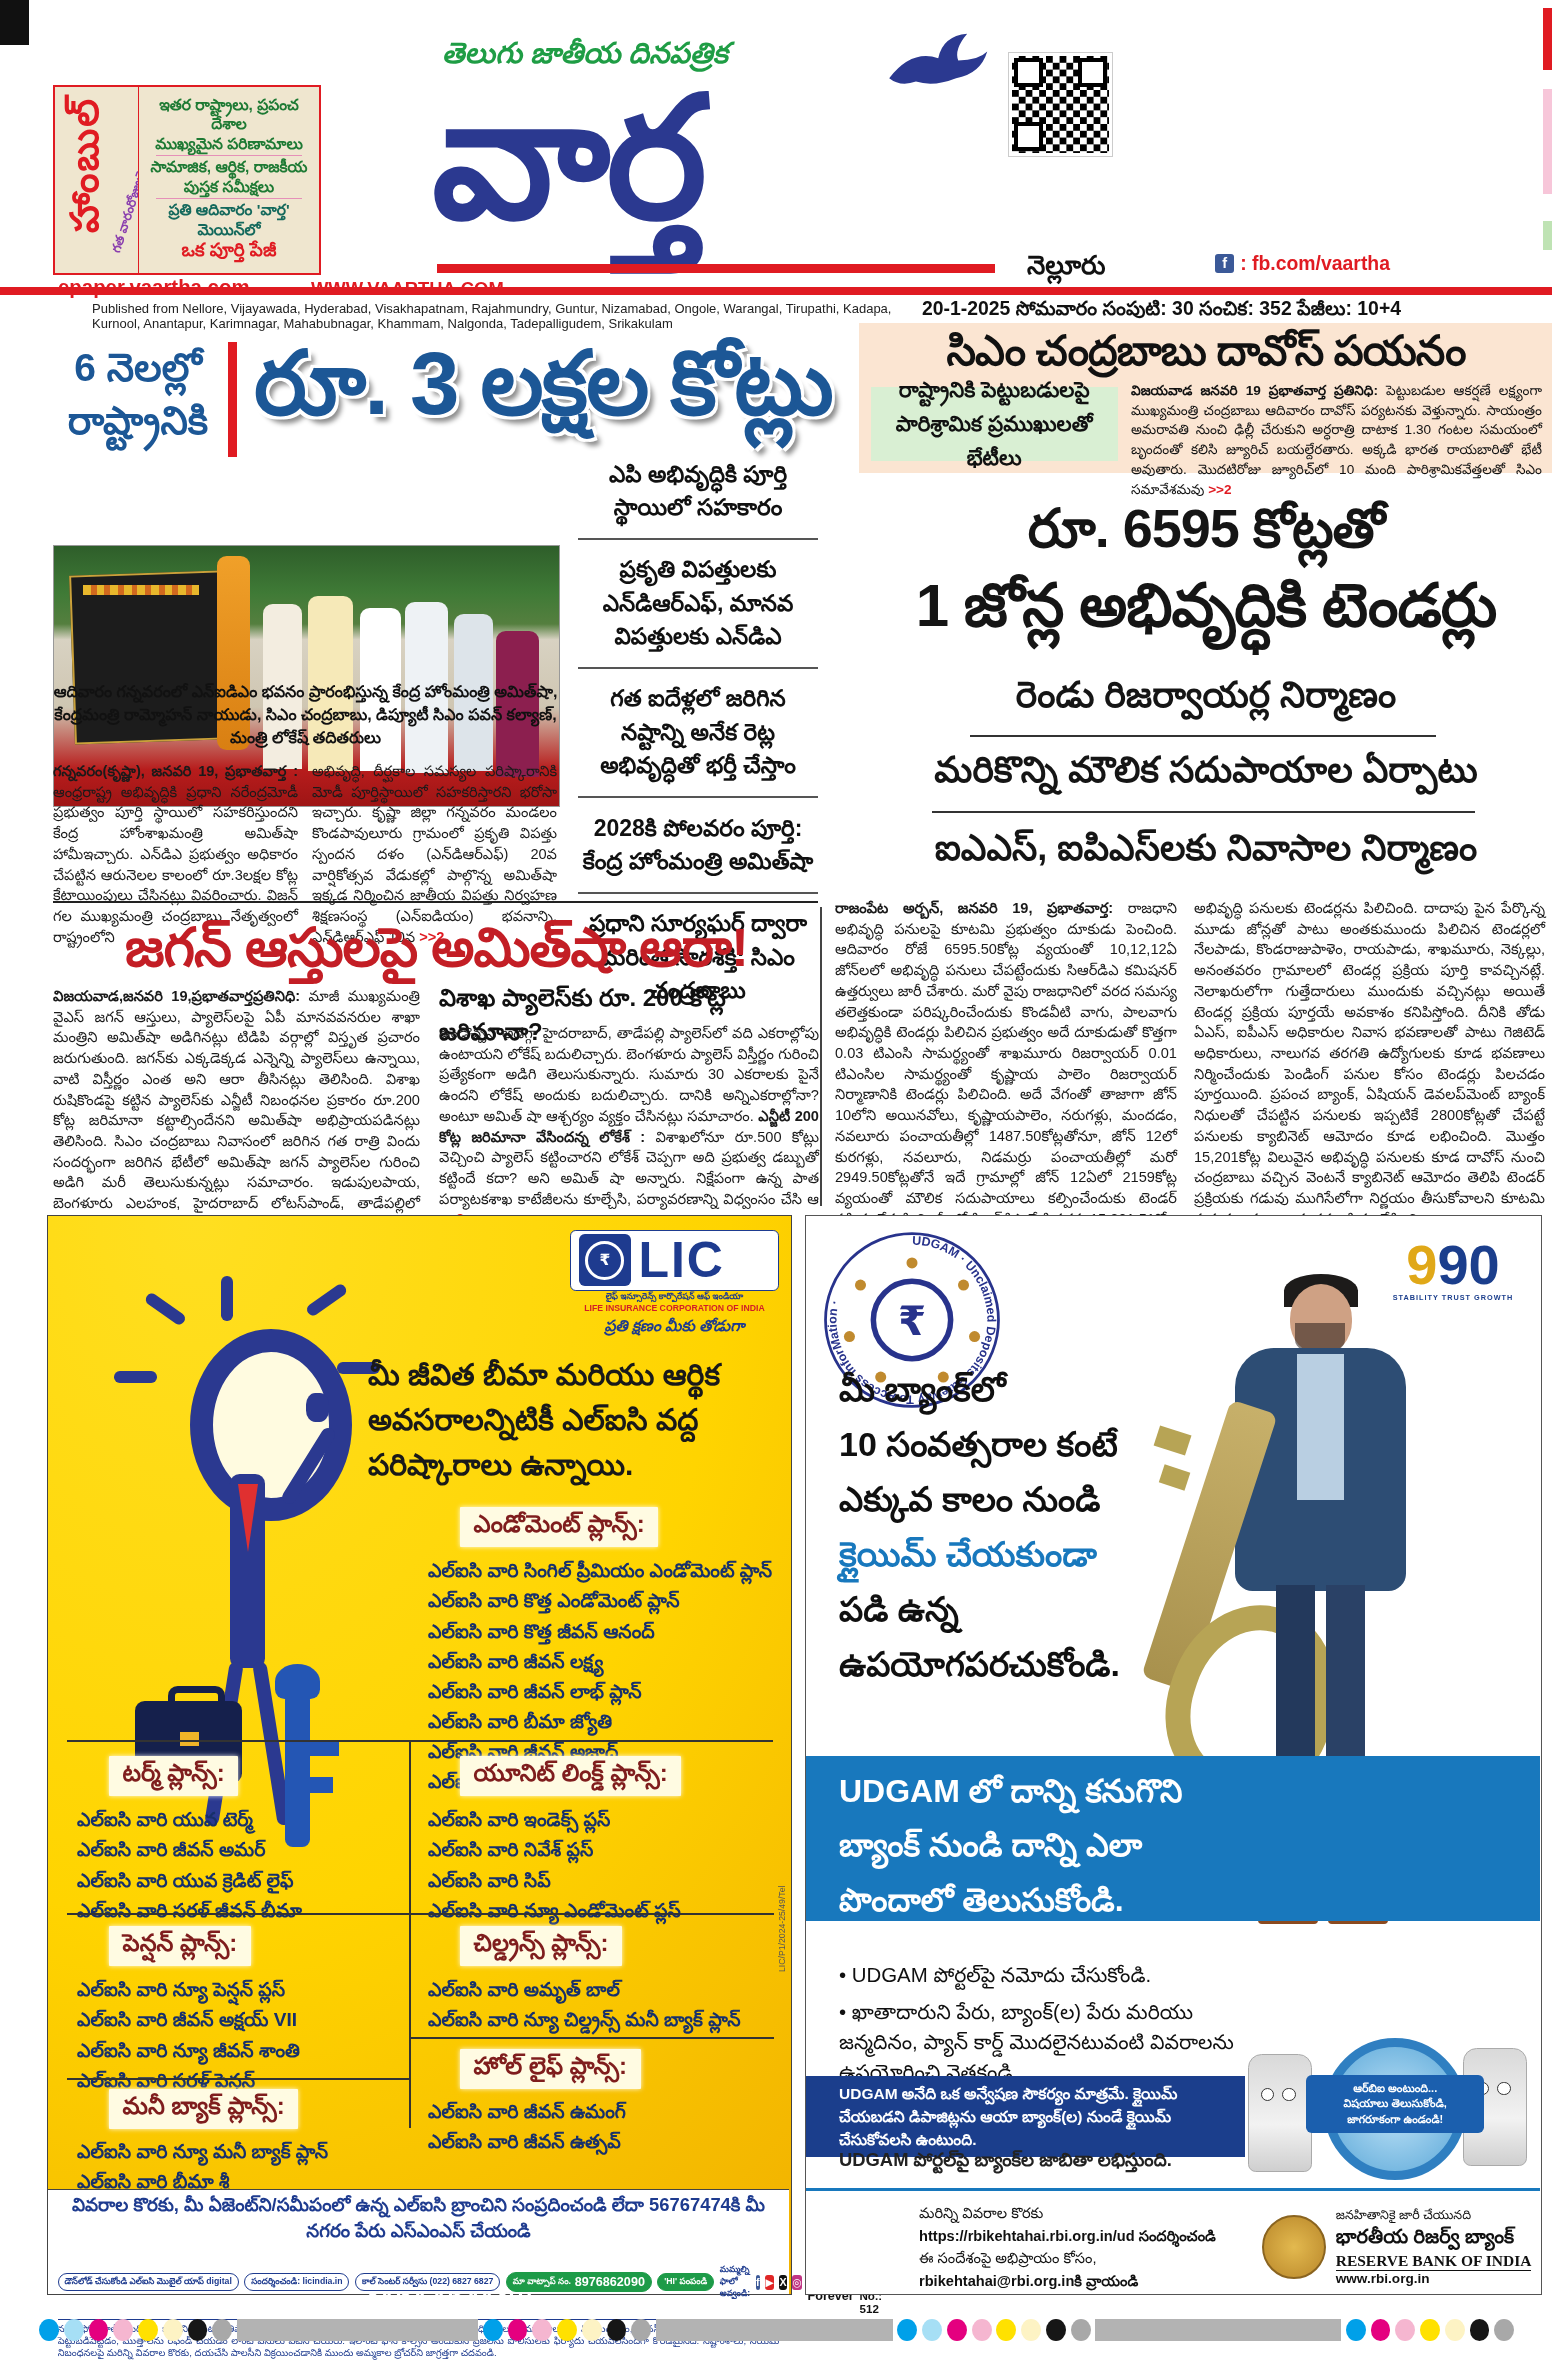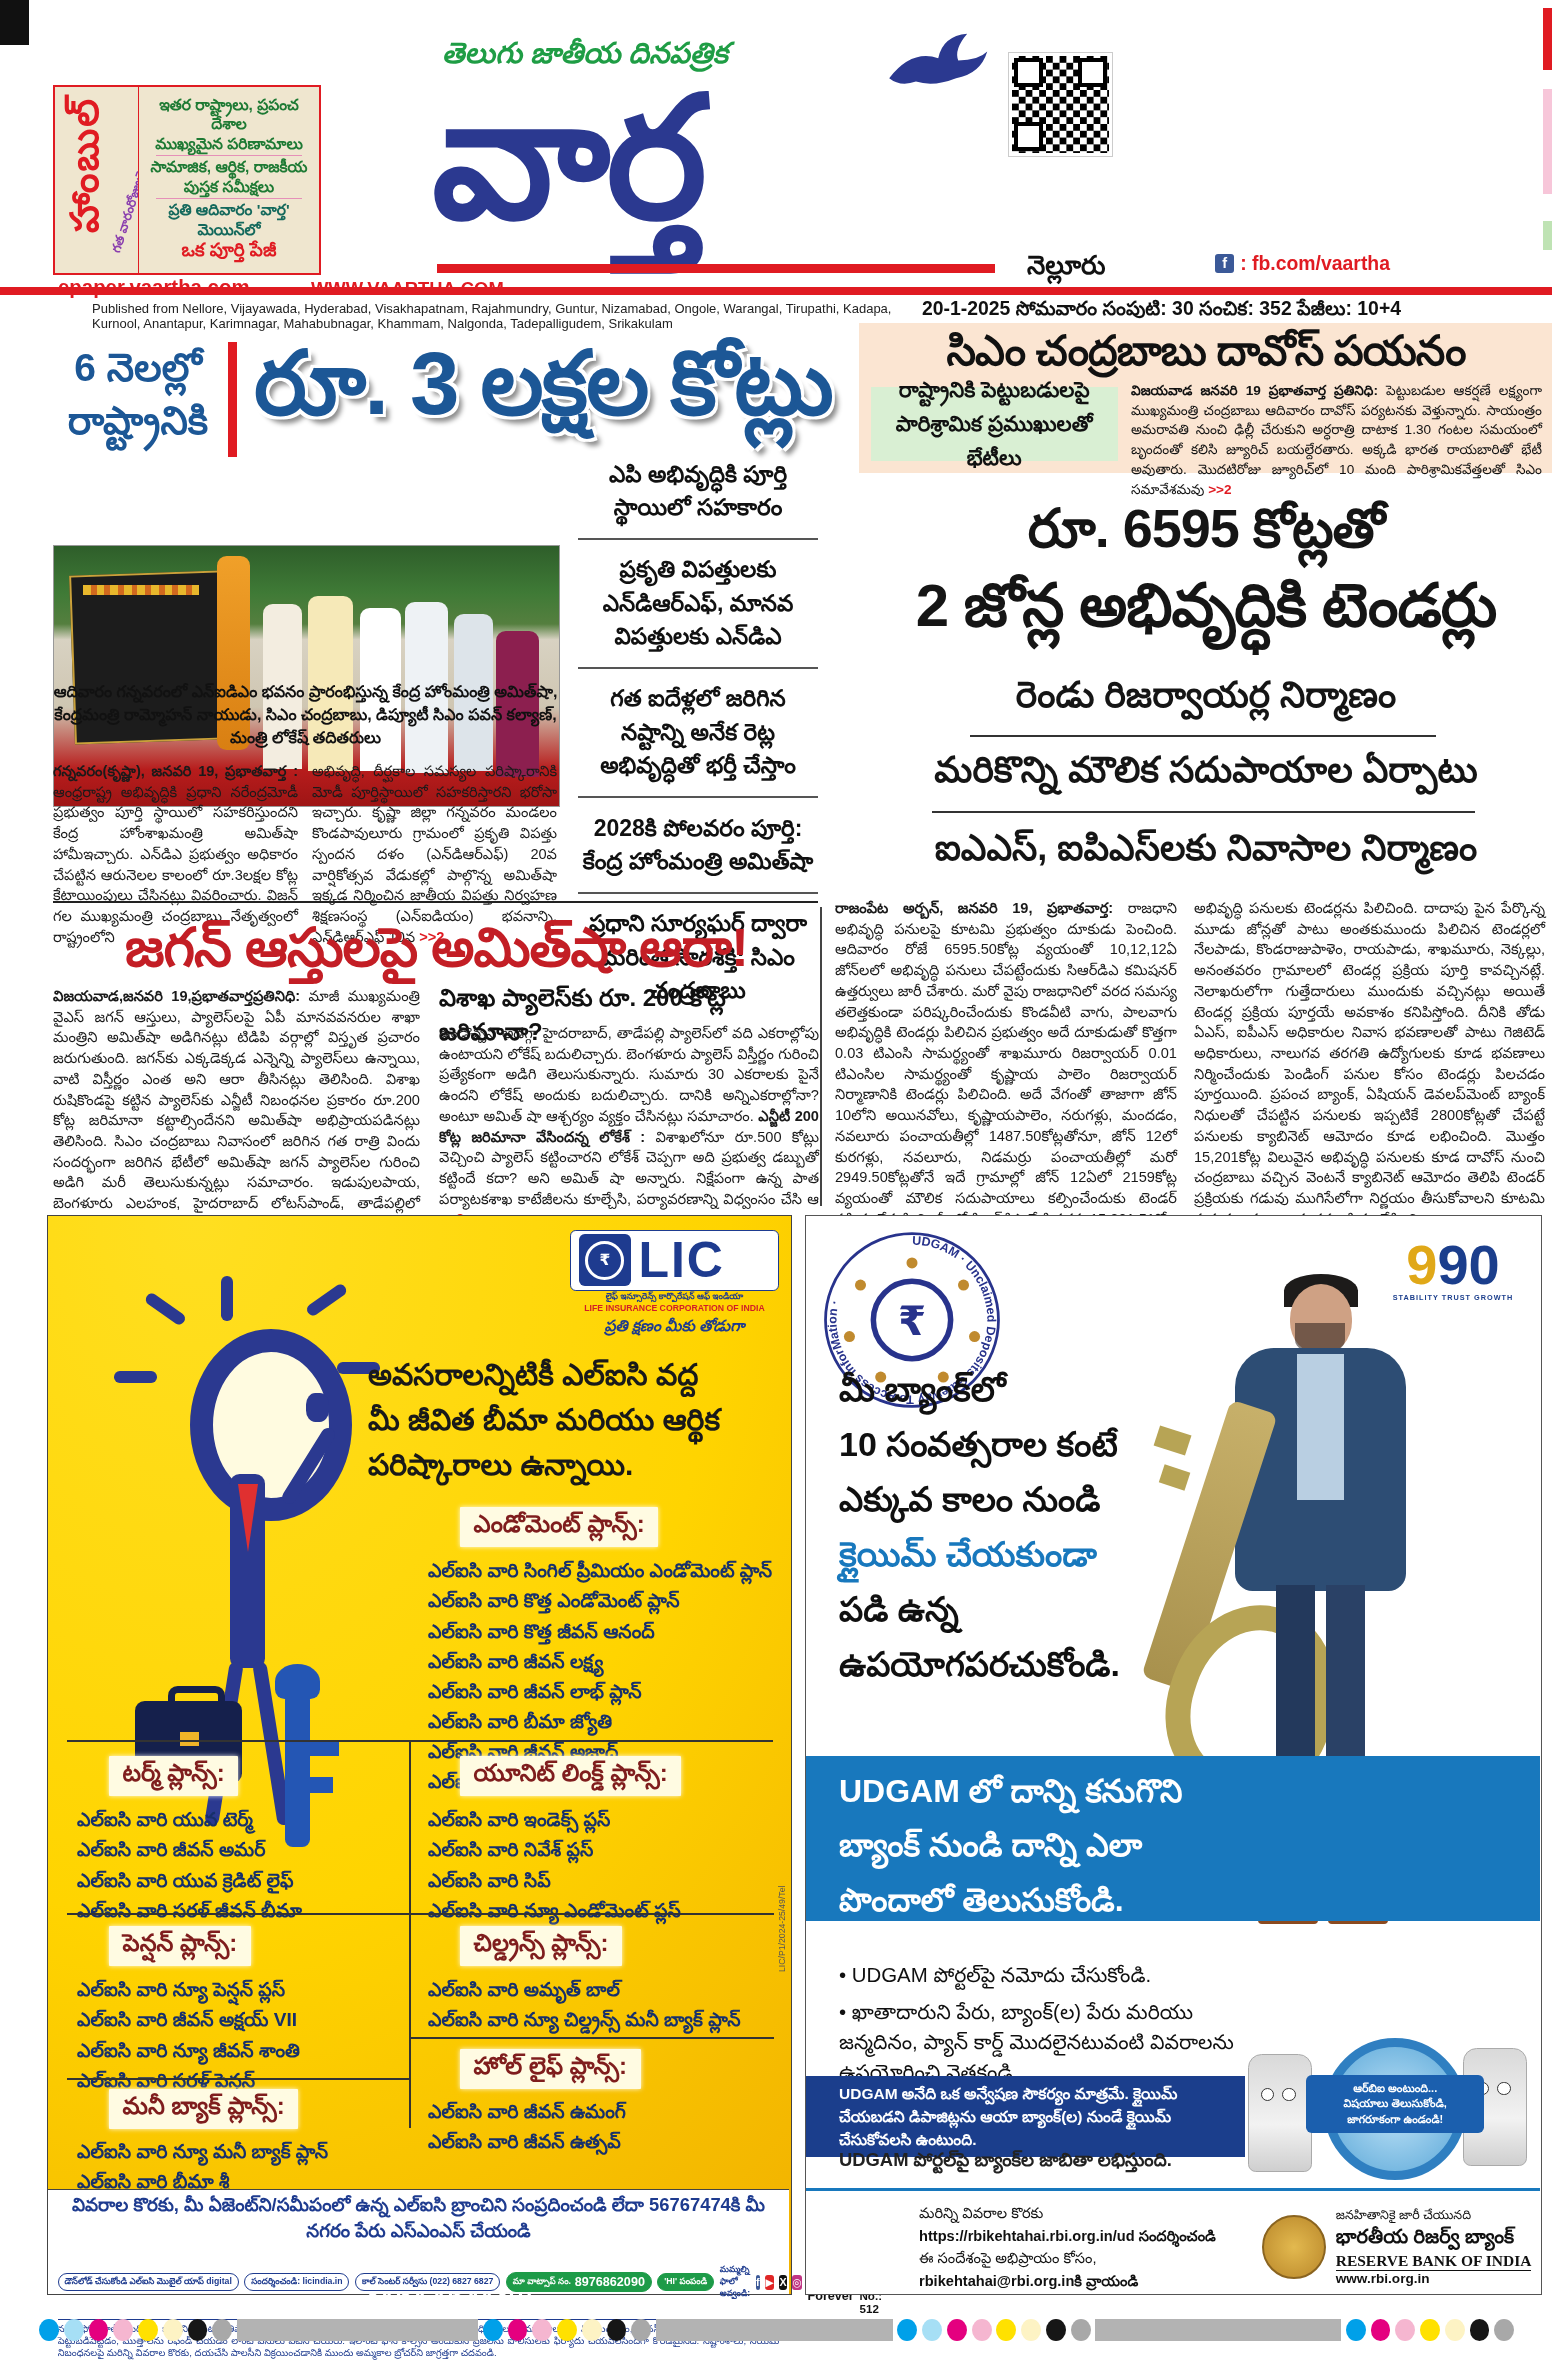--- a/index.html
+++ b/index.html
@@ -248,21 +248,21 @@
       <div>పారిశ్రామిక ప్రముఖులతో భేటీలు</div>
     </div>
     <div class="davos-body abs" style="left:272px;top:58px;width:411px;">
       <strong>విజయవాడ జనవరి 19 ప్రభాతవార్త ప్రతినిధి:</strong>
       <span>పెట్టుబడుల ఆకర్షణే లక్ష్యంగా ముఖ్యమంత్రి చంద్రబాబు ఆదివారం దావోస్ పర్యటనకు వెళ్తున్నారు. సాయంత్రం అమరావతి నుంచి ఢిల్లీ చేరుకుని అర్ధరాత్రి దాటాక 1.30 గంటల సమయంలో బృందంతో కలిసి జ్యూరిచ్ బయల్దేరతారు. అక్కడి భారత రాయబారితో భేటీ అవుతారు. మొదటిరోజు జ్యూరిచ్‌లో 10 మంది పారిశ్రామికవేత్తలతో సిఎం సమావేశమవు</span>
       <span class="jump">&gt;&gt;2</span>
     </div>
   </div>
 
   <div class="abs tender-h1" style="left:859px;top:497px;width:694px;">రూ. 6595 కోట్లతో</div>
-  <div class="abs tender-h2" style="left:859px;top:571px;width:694px;">2 జోన్ల అభివృద్ధికి టెండర్లు</div>
+  <div class="abs tender-h2" style="left:859px;top:571px;width:694px;">1 జోన్ల అభివృద్ధికి టెండర్లు</div>
   <div class="abs tender-deck" style="left:859px;top:674px;width:694px;">రెండు రిజర్వాయర్ల నిర్మాణం</div>
   <div class="abs tender-rule" style="left:970px;top:735px;width:466px;"></div>
   <div class="abs tender-deck" style="left:859px;top:749px;width:694px;">మరికొన్ని మౌలిక సదుపాయాల ఏర్పాటు</div>
   <div class="abs tender-rule" style="left:932px;top:811px;width:543px;"></div>
   <div class="abs tender-deck" style="left:859px;top:827px;width:694px;">ఐఎఎస్, ఐపిఎస్‌లకు నివాసాల నిర్మాణం</div>
 
   <div class="abs" style="left:820px;top:907px;width:1.9px;height:299px;background:#444;"></div>
   <div class="abs bodytxt" style="left:835px;top:898px;width:342px;">
     <strong>రాజంపేట అర్బన్, జనవరి 19, ప్రభాతవార్త:</strong>
     <span>రాజధాని అభివృద్ధి పనులపై కూటమి ప్రభుత్వం దూకుడు పెంచింది. ఆదివారం రోజే 6595.50కోట్ల వ్యయంతో 10,12,12ఏ జోన్‌లలో అభివృద్ధి పనులు చేపట్టేందుకు సిఆర్‌డిఎ కమిషనర్ ఉత్తర్వులు జారీ చేశారు. మరో వైపు రాజధానిలో వరద సమస్య తలెత్తకుండా పరిష్కరించేందుకు కొండవీటి వాగు, పాలవాగు అభివృద్ధికి టెండర్లు పిలిచిన ప్రభుత్వం అదే దూకుడుతో కొత్తగా 0.03 టిఎంసి సామర్థ్యంతో శాఖమూరు రిజర్వాయర్ 0.01 టిఎంసిల సామర్థ్యంతో కృష్ణాయ పాలెం రిజర్వాయర్ నిర్మాణానికి టెండర్లు పిలిచింది. అదే వేగంతో తాజాగా జోన్ 10లోని అయినవోలు, కృష్ణాయపాలెం, నరుగళ్లు, మందడం, నవలూరు పంచాయతీల్లో 1487.50కోట్లతోనూ, జోన్ 12లో కురగళ్లు, నవలూరు, నిడమర్రు పంచాయతీల్లో మరో 2949.50కోట్లతోనే ఇదే గ్రామాల్లో జోన్ 12ఏలో 2159కోట్ల వ్యయంతో మౌలిక సదుపాయాలు కల్పించేందుకు టెండర్ ప్రక్రియ చేపట్టింది. దీంతో సిఆర్‌డిఎ నేటి వరకు 15,201.51కోట్ల వ్యయంతో రాజధాని గ్రామాల్లో</span>
@@ -299,22 +299,22 @@
       <div class="abs" style="left:60px;top:417px;width:107px;height:82px;background:#15204c;border-radius:9.7px;"></div>
       <div class="abs" style="left:93px;top:402px;width:43px;height:19.4px;border:7.8px solid #15204c;border-bottom:none;border-radius:9.7px 9.7px 0 0;"></div>
       <div class="abs" style="left:105px;top:448px;width:19.4px;height:13.6px;background:#f0b428;"></div>
       <div class="abs" style="left:210px;top:408px;width:25px;height:155px;background:#2456b4;border-radius:7.8px;"></div>
       <div class="abs" style="left:235px;top:456px;width:29px;height:15.5px;background:#2456b4;"></div>
       <div class="abs" style="left:235px;top:493px;width:23px;height:15.5px;background:#2456b4;"></div>
       <div class="abs" style="left:200px;top:380px;width:45px;height:35px;background:#2456b4;border-radius:50% 50% 9.7px 9.7px;"></div>
     </div>
 
     <div class="abs lic-head" style="left:320px;top:136px;width:415px;">
+      <div>మీ జీవిత బీమా మరియు ఆర్థిక</div>
       <div>అవసరాలన్నిటికీ ఎల్‌ఐసి వద్ద</div>
-      <div>మీ జీవిత బీమా మరియు ఆర్థిక</div>
       <div>పరిష్కారాలు ఉన్నాయి.</div>
     </div>
 
     <div class="abs" style="left:380px;top:291px;width:355px;">
       <span class="pill">ఎండోమెంట్ ప్లాన్స్:</span>
       <div class="plan" style="margin-top:9.7px;">
         <div>ఎల్ఐసి వారి సింగిల్ ప్రీమియం ఎండోమెంట్ ప్లాన్</div>
         <div>ఎల్ఐసి వారి కొత్త ఎండోమెంట్ ప్లాన్</div>
         <div>ఎల్ఐసి వారి కొత్త జీవన్ ఆనంద్</div>
         <div>ఎల్ఐసి వారి జీవన్ లక్ష్య</div>

